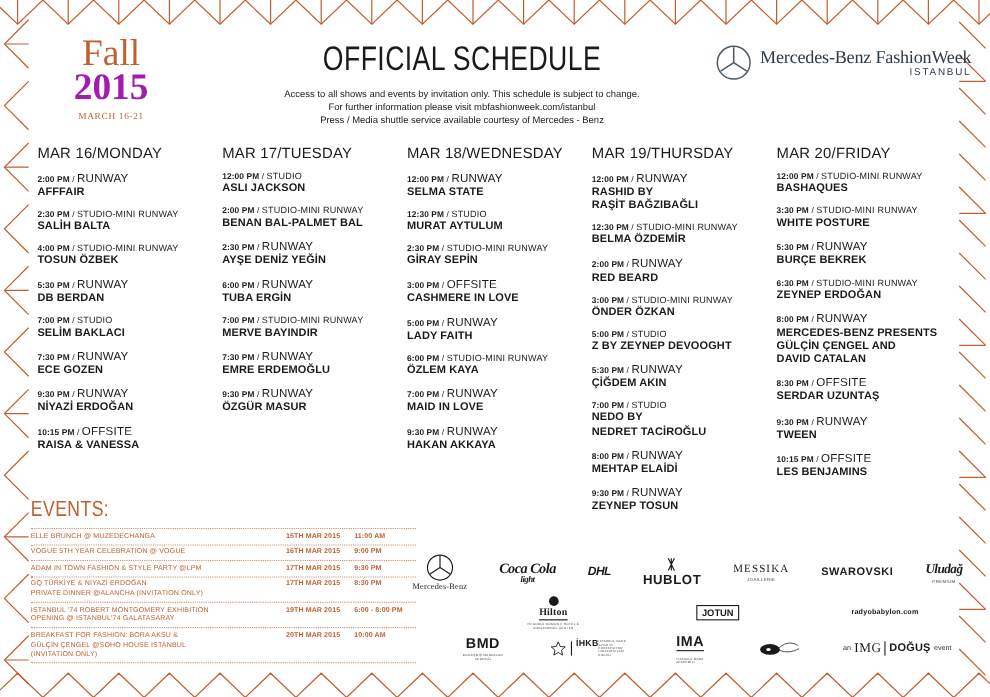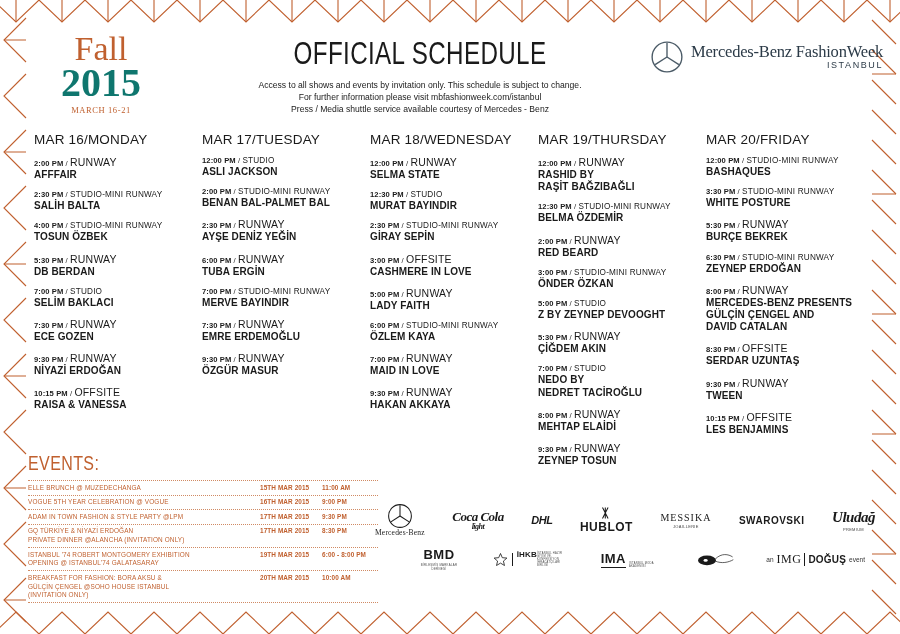--- a/index.html
+++ b/index.html
@@ -26,22 +26,22 @@
 
   
   .logo-block{position:absolute;left:36px;top:33px;width:130px;text-align:center;}
   .logo-fall{
     font-family:"Liberation Serif", serif;
     font-weight:normal;color:#c0602f;
     font-size:34px;line-height:0.92;letter-spacing:0px;
   }
   .logo-year{
     font-family:"Liberation Serif", serif;
-    font-weight:bold;color:#0f766e;
-    font-size:40px;line-height:0.95;
+    font-weight:bold;color:#a21caf;
+    font-size:34px;line-height:0.95;
   }
   .logo-dates{
     font-family:"Liberation Serif", serif;
     color:#c0602f;font-size:8.5px;letter-spacing:0.6px;
     margin-top:3px;text-transform:uppercase;
   }
 
   .title-block{position:absolute;left:180px;top:38px;width:480px;text-align:center;}
   .official-title{
     font-family:"Liberation Sans Narrow","Liberation Sans",sans-serif;
@@ -268,21 +268,21 @@
         </div>
       </div>
       <div class="day-col">
         <div class="day-head">MAR 18/WEDNESDAY</div>
         <div class="entry">
           <div class="entry-meta"><span>12:00 PM</span><span style="font-weight: normal;"> / </span><span class="venue big">RUNWAY</span></div>
           <div class="entry-name">SELMA STATE</div>
         </div>
         <div class="entry">
           <div class="entry-meta"><span>12:30 PM</span><span style="font-weight: normal;"> / </span><span class="venue">STUDIO</span></div>
-          <div class="entry-name">MURAT BAYINDIR</div>
+          <div class="entry-name">MURAT AYTULUM</div>
         </div>
         <div class="entry">
           <div class="entry-meta"><span>2:30 PM</span><span style="font-weight: normal;"> / </span><span class="venue">STUDIO-MINI RUNWAY</span></div>
           <div class="entry-name">GİRAY SEPİN</div>
         </div>
         <div class="entry">
           <div class="entry-meta"><span>3:00 PM</span><span style="font-weight: normal;"> / </span><span class="venue big">OFFSITE</span></div>
           <div class="entry-name">CASHMERE IN LOVE</div>
         </div>
         <div class="entry">
@@ -443,42 +443,57 @@
         <div class="sp-big">HUBLOT</div>
       </div>
       <div class="sp">
         <div class="sp-label serif" style="font-size:10px;letter-spacing:1px;">MESSIKA</div>
         <div class="sp-sub">JOAILLERIE</div>
       </div>
       <div class="sp">
         <div class="sp-label bold" style="font-size:10px;letter-spacing:0.5px;">SWAROVSKI</div>
       </div>
       <div class="sp">
-        <div class="sp-script" style="font-size:15px;">Uludağ</div>
+        <div class="sp-script" style="font-size:12px;">Uludağ</div>
         <div class="sp-sub">PREMIUM</div>
       </div>
     </div>
 
+    <div class="sp-row r2">
+      <div class="sp">
+        <svg width="11" height="11" viewBox="0 0 20 20">
+          <circle cx="10" cy="10" r="8" fill="#1a1a1a"></circle>
+        </svg>
+        <div class="sp-label serif bold" style="font-size:9px;border-bottom:1px solid #1a1a1a;padding-bottom:1px;">Hilton</div>
+        <div class="sp-sub" style="font-size:2.8px;max-width:56px;">ISTANBUL BOMONTI HOTEL &amp; CONFERENCE CENTER</div>
+      </div>
+      <div class="sp">
+        <div class="sp-box">JOTUN</div>
+      </div>
+      <div class="sp">
+        <div class="sp-label bold" style="font-size:6.5px;">radyobabylon.com</div>
+      </div>
+    </div>
 
     <div class="sp-row r3">
       <div class="sp">
         <div class="sp-bmd">BMD</div>
         <div class="sp-sub" style="font-size:2.8px;max-width:48px;">BİRLEŞMİŞ MARKALAR DERNEĞİ</div>
       </div>
       <div class="sp" style="flex-direction:row;gap:4px;">
         <svg width="15" height="15" viewBox="0 0 20 20">
           <path d="M10 2 L12.4 7.6 L18.5 8.1 L13.9 12.1 L15.3 18 L10 14.8 L4.7 18 L6.1 12.1 L1.5 8.1 L7.6 7.6 Z" fill="none" stroke="#1a1a1a" stroke-width="1.1"></path>
         </svg>
         <div class="sp-divider"></div>
         <div style="display:flex;flex-direction:row;">
           <div class="sp-label bold" style="font-size:8px;">İHKB</div>
           <div class="sp-sub" style="font-size:2.6px;text-align:left;max-width:34px;">İSTANBUL HAZIR GİYİM VE KONFEKSİYON İHRACATÇILARI BİRLİĞİ</div>
         </div>
       </div>
-      <div class="sp" style="flex-direction:row;gap:3px;align-items:flex-end;">
+      <div class="sp" style="flex-direction:column;gap:3px;align-items:flex-start;">
         <div class="sp-bmd" style="font-size:13px;border-bottom:1.5px solid #1a1a1a;padding-bottom:1px;">IMA</div>
         <div class="sp-sub" style="font-size:2.6px;text-align:left;max-width:36px;margin-top:3px;">ISTANBUL MODA AKADEMİSİ</div>
       </div>
       <div class="sp">
         <svg width="42" height="18" viewBox="0 0 60 26">
           <ellipse cx="17" cy="15" rx="13" ry="7" fill="#1a1a1a"></ellipse>
           <ellipse cx="15" cy="15" rx="3" ry="2" fill="#ffffff"></ellipse>
           <path d="M29 13 C38 4, 48 6, 54 10" stroke="#1a1a1a" stroke-width="1" fill="none"></path>
           <path d="M29 16 C38 20, 48 18, 55 14" stroke="#1a1a1a" stroke-width="1" fill="none"></path>
         </svg>

